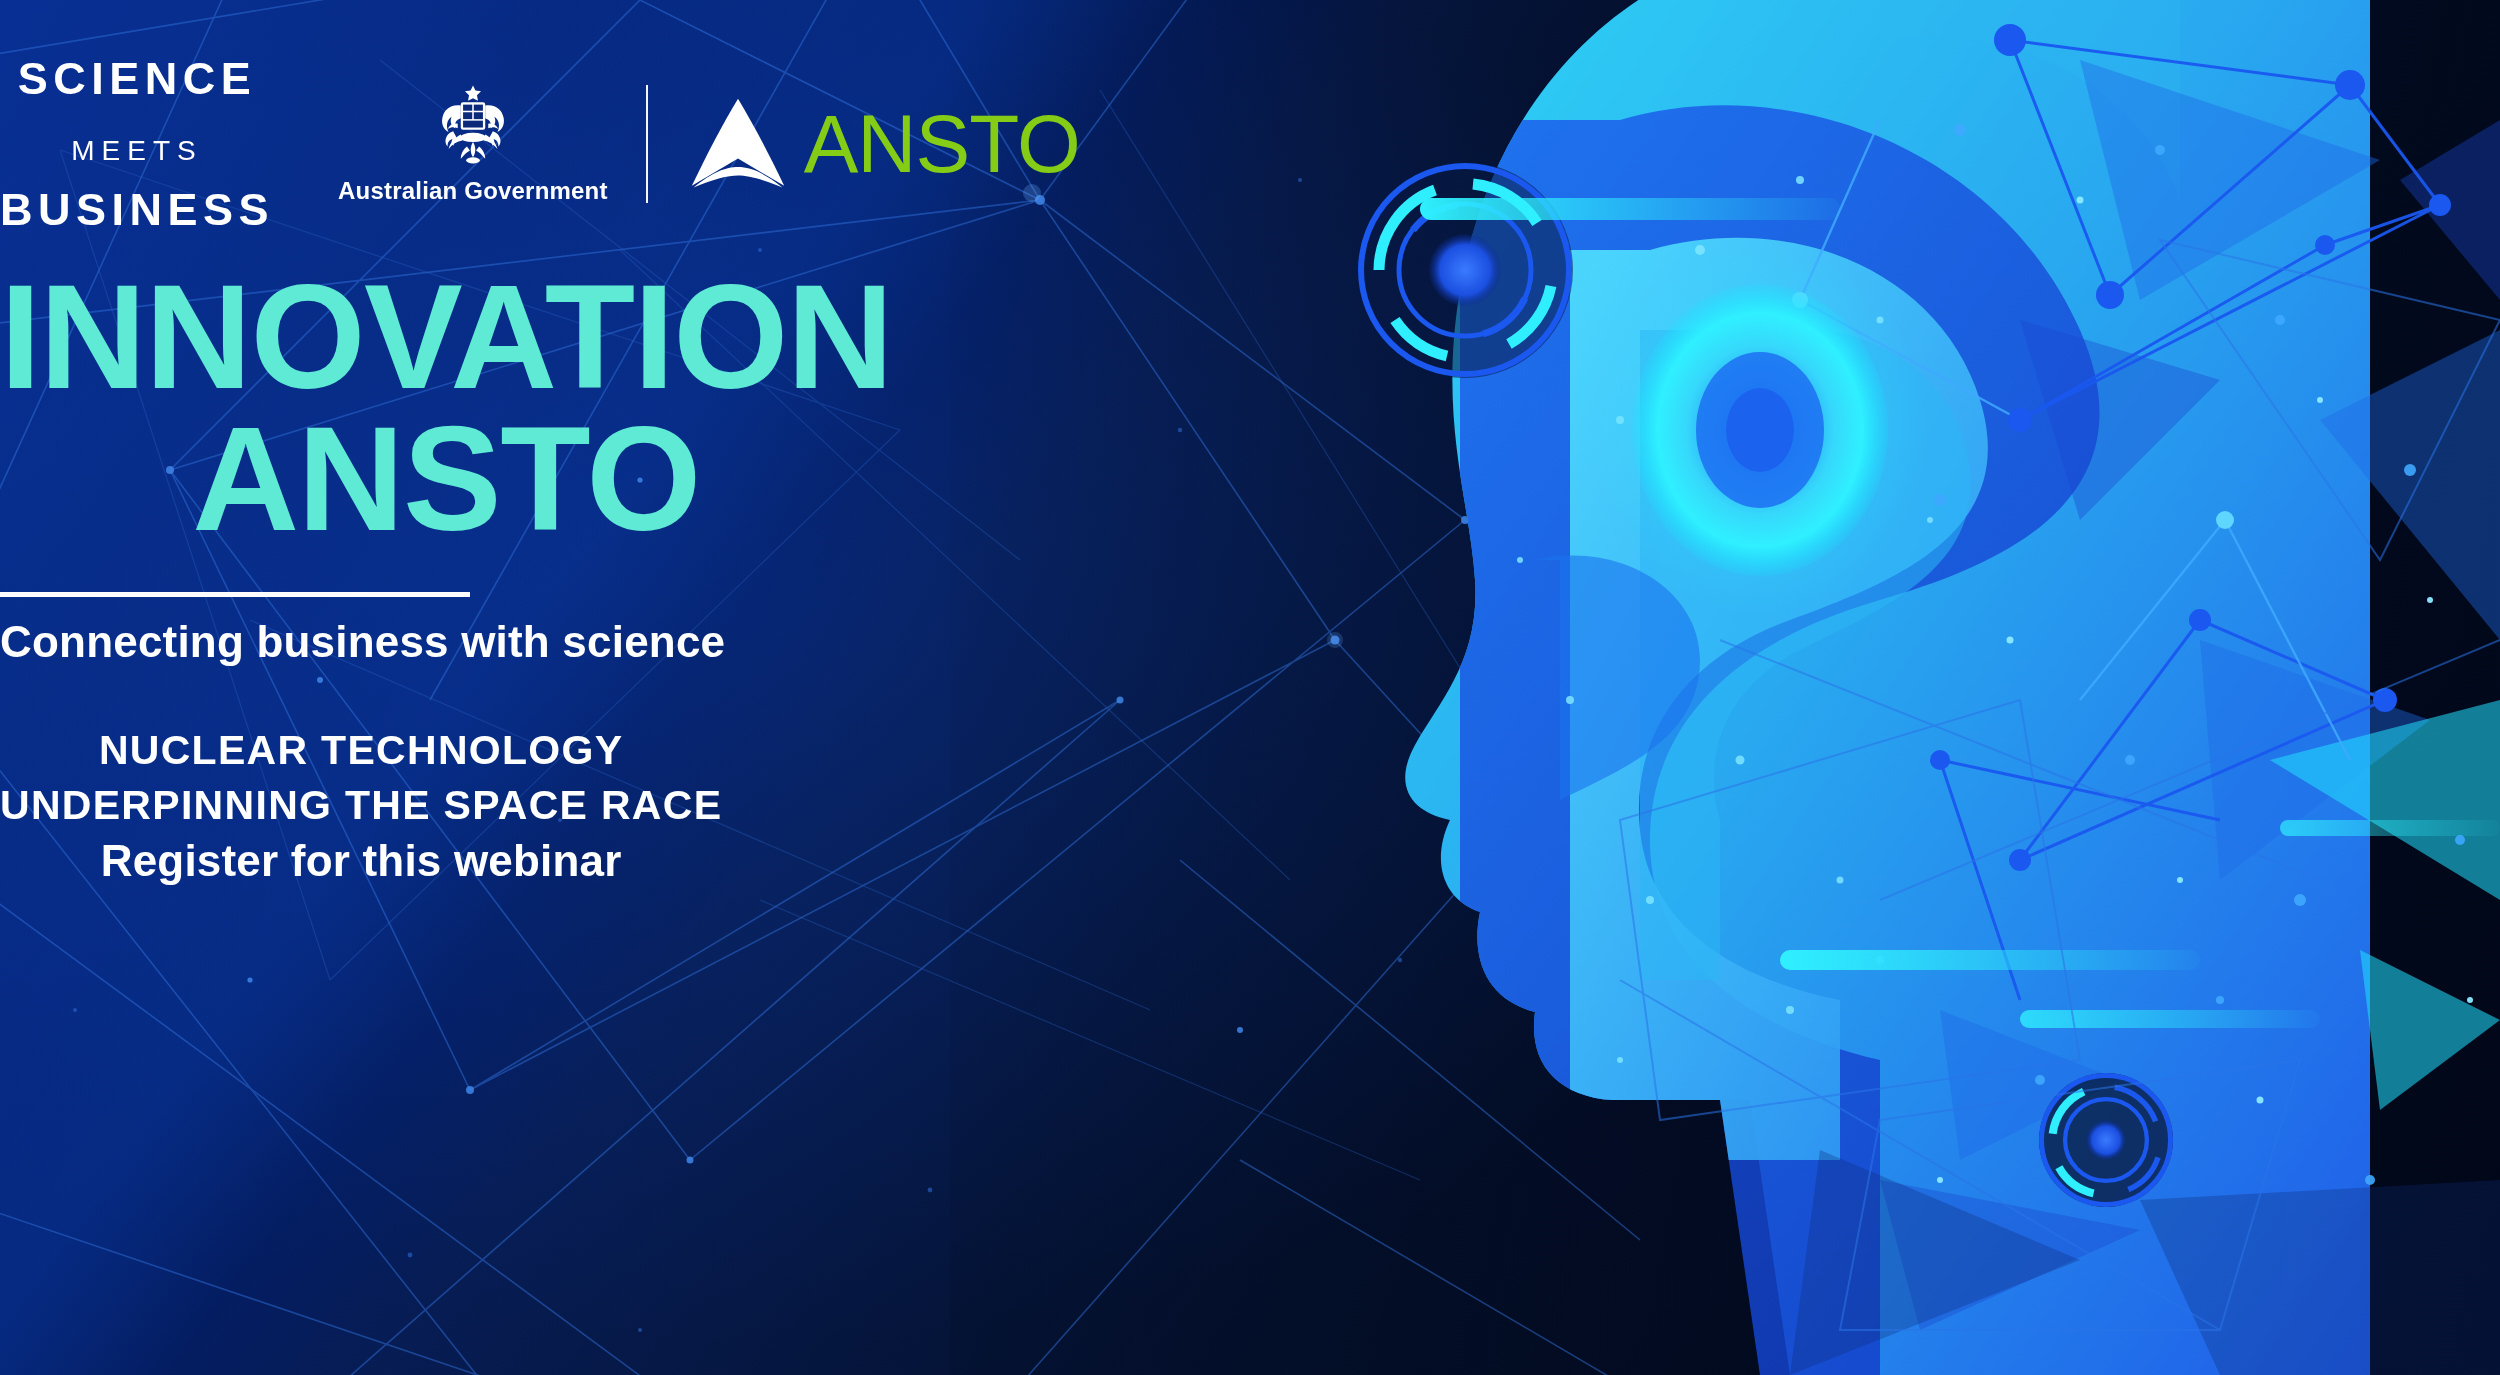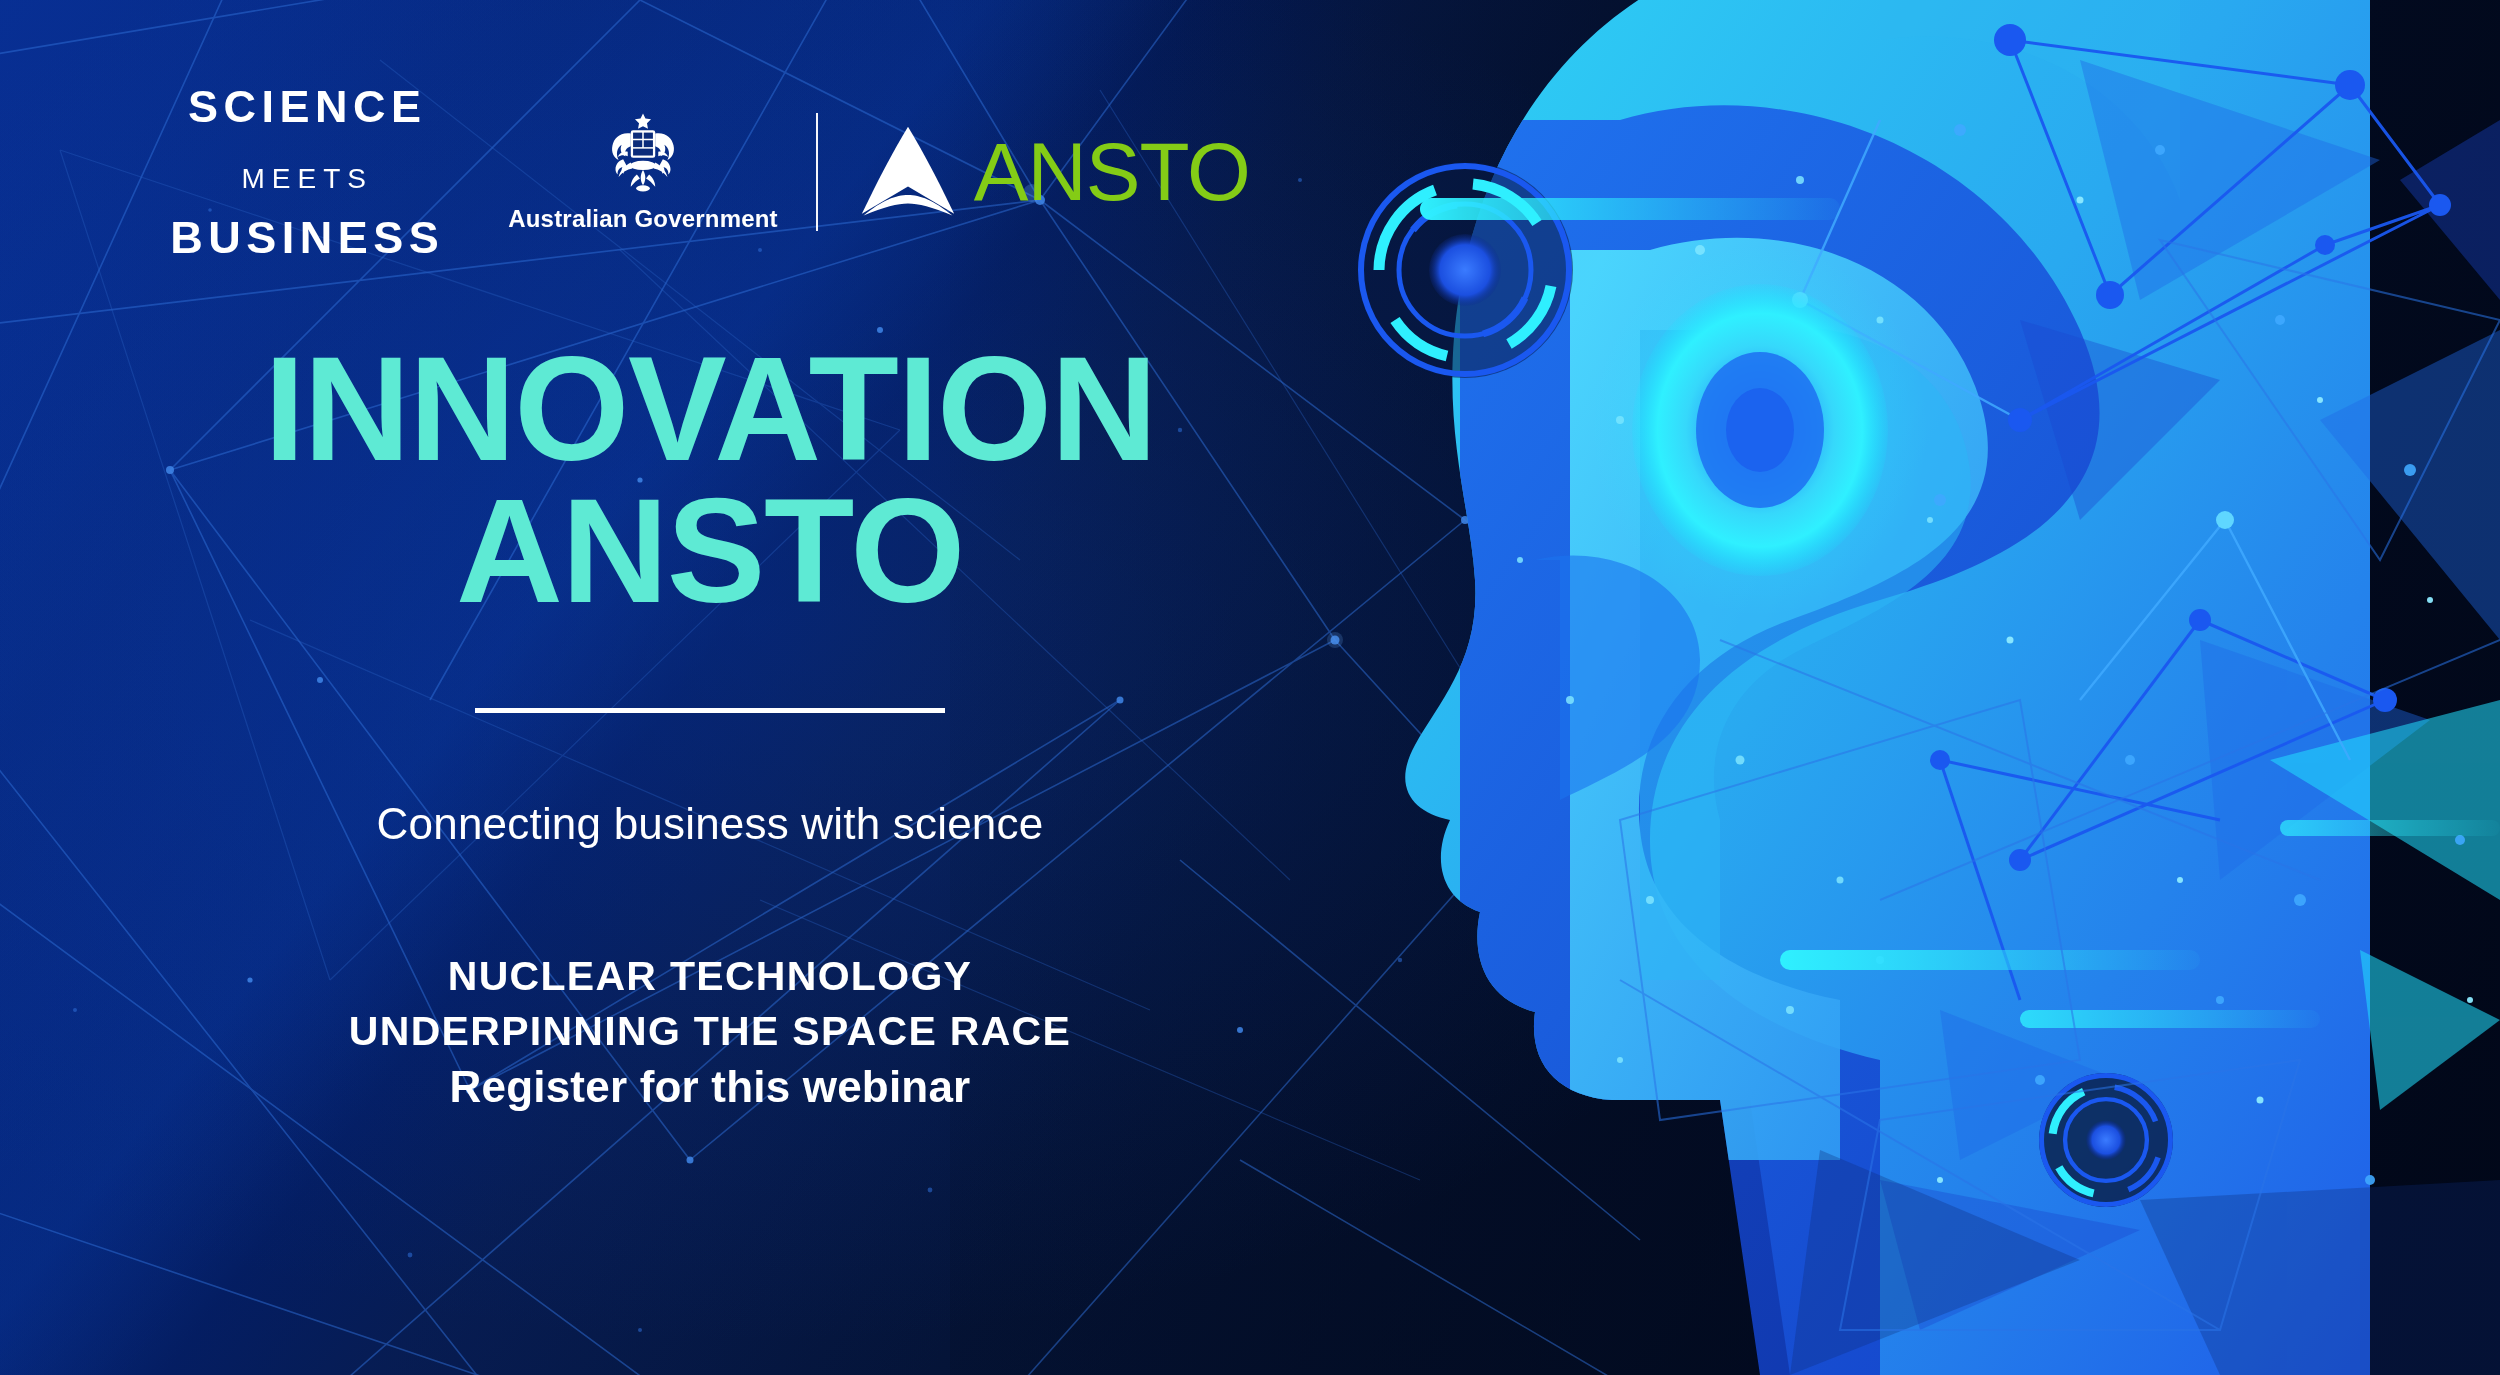--- a/index.html
+++ b/index.html
@@ -49,23 +49,22 @@
   .mesh svg { width:100%; height:100%; display:block; }
 
   
   .art { position:absolute; right:0; top:0; width:1180px; height:1375px; }
   .art svg { width:100%; height:100%; display:block; }
 
   
   .content{
     position:absolute; left:0; top:0;
     width:1420px; height:1375px;
-    display:flex; flex-direction:column; align-items:center;
-    padding-top:112px;
-    gap:44px;
+    display:flex; flex-direction:column; align-items:flex-start;
+    padding-top:84px;
   }
 
   
   .logo-row{
     display:flex; align-items:center; justify-content:center;
     gap:0; height:120px;
   }
   .smb{
     display:flex; flex-direction:column; align-items:center;
     color:#fff; line-height:1;
@@ -108,22 +107,22 @@
   }
   .headline .l2{ display:block; }
 
   
   .divider{
     width:470px; height:5px; background:#fff; margin-top:42px;
   }
 
   
   .tagline{
-    color:#fff; font-size:44px; font-weight:400;
-    letter-spacing:.2px; margin-top:42px;
+    color:#fff; font-size:44px; font-weight:700;
+    letter-spacing:.2px; margin-top:20px;
   }
 
   
   .details{
     color:#fff; text-align:center; margin-top:56px; line-height:1.33;
   }
   .details .d1,.details .d2{
     font-size:41px; font-weight:600; letter-spacing:1.3px;
   }
   .details .d3,.details .d4{

